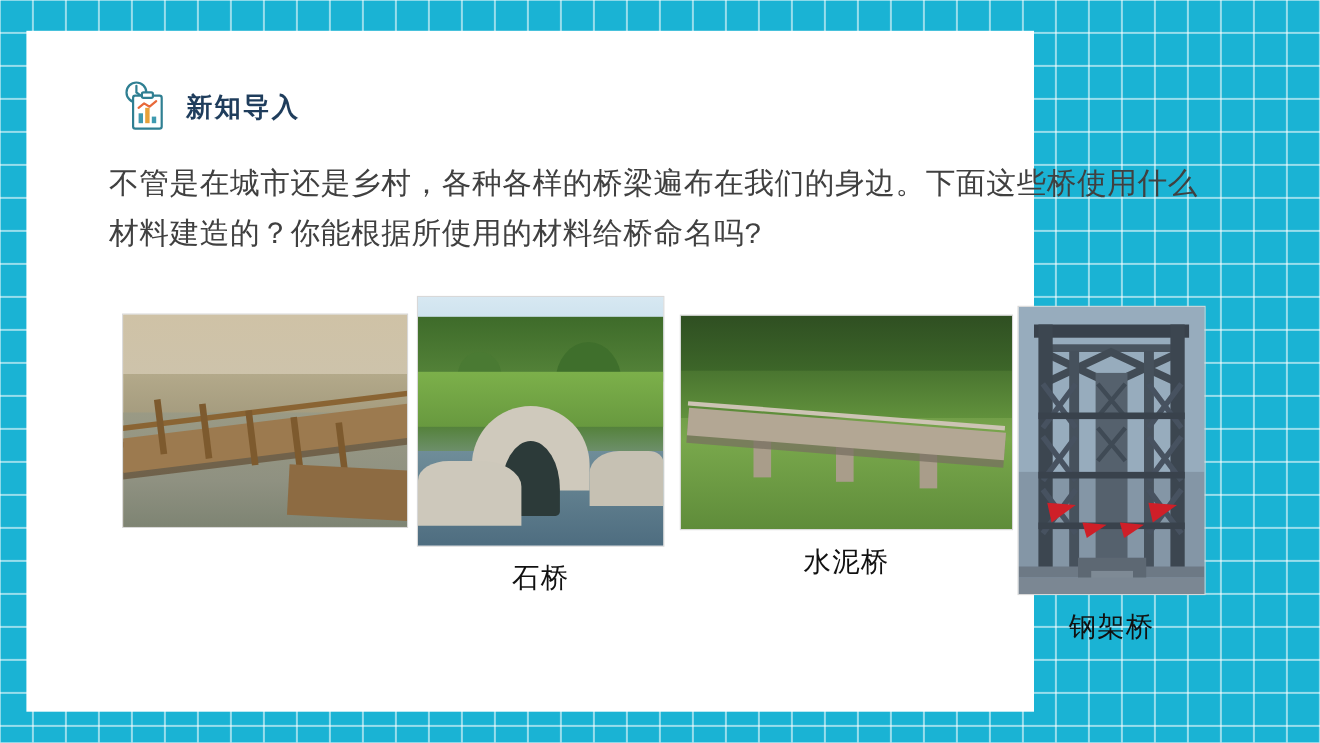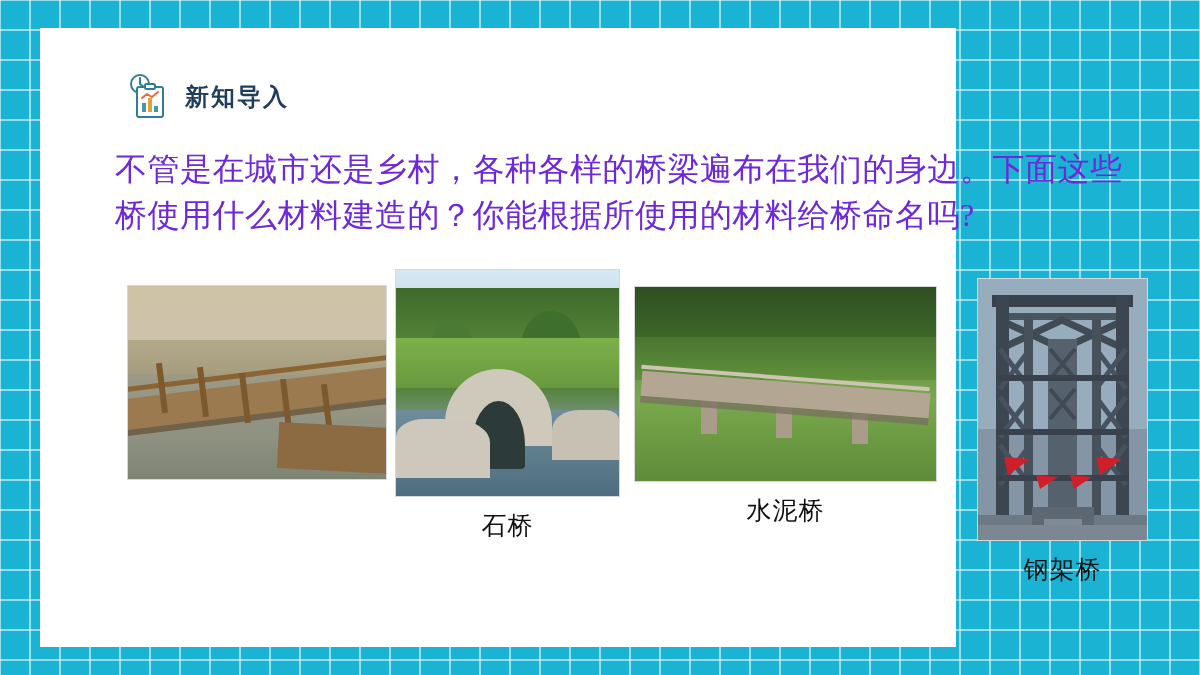--- a/index.html
+++ b/index.html
@@ -19,21 +19,21 @@
     background-color: #1ab3d4;
     background-image:
       linear-gradient(to right, rgba(255,255,255,0.55) 2px, transparent 2px),
       linear-gradient(to bottom, rgba(255,255,255,0.55) 2px, transparent 2px);
     background-size: 30px 30px;
     background-position: -1px -1px;
     box-sizing: border-box;
   }
   .card {
     position: absolute;
-    left: 40px;
+    left: 24px;
     top: 28px;
     width: 916px;
     height: 619px;
     background: #ffffff;
     box-sizing: border-box;
   }
   .section-head {
     position: absolute;
     left: 85px;
     top: 45px;
@@ -52,24 +52,24 @@
     font-weight: bold;
     color: #1f3d5c;
     letter-spacing: 2px;
     white-space: nowrap;
   }
   .body-text {
     position: absolute;
     left: 75px;
     top: 118px;
     width: 1010px;
-    font-family: Liberation Serif, serif;
-    font-size: 32px;
+    font-family: Liberation Mono, monospace;
+    font-size: 27px;
     line-height: 46px;
-    color: #6d28d9;
+    color: #404040;
     letter-spacing: 0.5px;
   }
   .photos {
     position: absolute;
     left: 0;
     top: 0;
     width: 1144px;
     height: 619px;
   }
   .photo-block {
@@ -187,21 +187,21 @@
           <div class="grass"></div>
           <div class="pier" style="left:22%; top:54%; height:22%;"></div>
           <div class="pier" style="left:47%; top:58%; height:20%;"></div>
           <div class="pier" style="left:72%; top:63%; height:18%;"></div>
           <div class="rail"></div>
           <div class="deck"></div>
         </div>
         <div class="caption">水泥桥</div>
       </div>
 
-      <div class="photo-block" style="left:901px; top:250px;margin-left:36px;">
+      <div class="photo-block" style="left:901px; top:250px;">
         <div class="photo p4" style="width:171px; height:263px;">
           <svg width="169" height="261" viewBox="0 0 169 261" xmlns="http://www.w3.org/2000/svg">
             <rect x="0" y="0" width="169" height="261" fill="#97acbd"></rect>
             <rect x="0" y="150" width="169" height="111" fill="#8496a6"></rect>
 
             <rect x="14" y="16" width="141" height="12" fill="#39424c"></rect>
             <rect x="20" y="34" width="129" height="7" fill="#4a5560"></rect>
 
             <path d="M22 41 L84 70 L147 41" stroke="#414b55" stroke-width="7" fill="none"></path>
             <path d="M22 70 L84 41 L147 70" stroke="#414b55" stroke-width="7" fill="none"></path>

